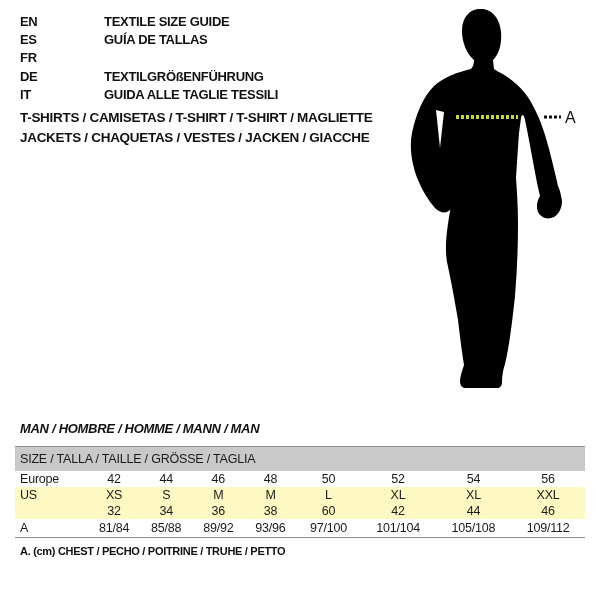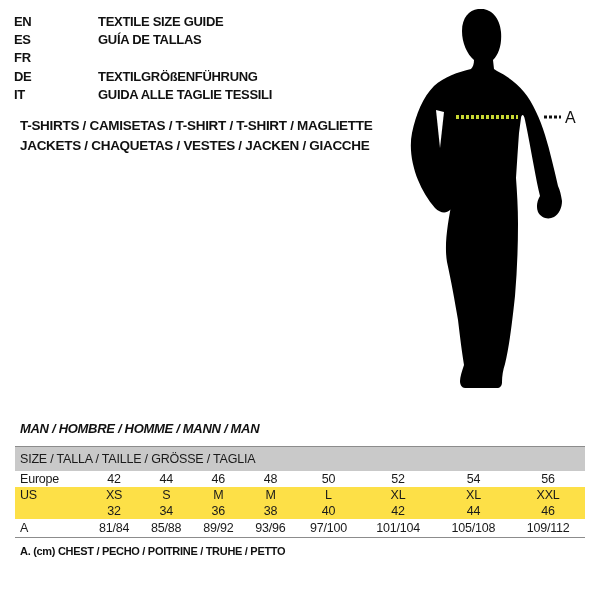--- a/index.html
+++ b/index.html
@@ -2,39 +2,39 @@
 <html><head>
 <meta charset="utf-8">
 <style>
   html,body{margin:0;padding:0;background:#ffffff;}
   .canvas{
     position:relative;width:600px;height:600px;background:#ffffff;
     font-family:"Liberation Sans","DejaVu Sans",sans-serif;color:#111111;
     overflow:hidden;
   }
   
-  .lang-list{position:absolute;left:14px;top:12px;}
+  .lang-list{position:absolute;left:20px;top:12px;}
   .lang-row{display:flex;height:18.3px;align-items:center;}
   .lang-code{width:36px;font-size:13px;font-weight:700;letter-spacing:-0.3px;}
   .lang-label{font-size:13px;font-weight:700;letter-spacing:-0.3px;white-space:nowrap;margin-left:48px;}
   
   .categories{position:absolute;left:20px;top:108px;line-height:19.5px;
-    font-size:13.5px;font-weight:700;letter-spacing:-0.3px;white-space:nowrap;margin-top:8px;}
+    font-size:13.5px;font-weight:700;letter-spacing:-0.3px;white-space:nowrap;}
   
   .figure{position:absolute;left:390px;top:0;width:210px;height:420px;}
   
   .section-title{position:absolute;left:20px;top:421px;font-size:13px;font-weight:700;letter-spacing:-0.3px;font-style:italic;}
   
   .size-table{position:absolute;left:15px;top:446px;width:570px;border-collapse:collapse;
     font-size:12.5px;color:#1a1a1a;}
   .size-table td{padding:0;height:16px;text-align:center;vertical-align:middle;letter-spacing:-0.2px;}
   .size-table td.rowlabel{text-align:left;padding-left:5px;width:68px;margin-left:40px;}
   .size-table tr.hdr td{background:#c9c9c9;text-align:left;padding-left:5px;height:24px;
     border-top:1px solid #8c8c8c;}
-  .size-table tr.band td{background:#fde047;}
+  .size-table tr.band td{background:#fef9c3;}
   .size-table tr.last td{height:18px;border-bottom:1px solid #8c8c8c;}
   
   .footnote{position:absolute;left:20px;top:545px;font-size:11px;font-weight:700;letter-spacing:-0.3px;}
 </style>
 </head>
 <body>
 
 <div class="canvas">
 
   <div class="lang-list">
@@ -138,21 +138,21 @@
         <td>XL</td>
         <td>XL</td>
         <td>XXL</td>
       </tr>
       <tr class="band">
         <td class="rowlabel"></td>
         <td>32</td>
         <td>34</td>
         <td>36</td>
         <td>38</td>
-        <td>40</td>
+        <td>60</td>
         <td>42</td>
         <td>44</td>
         <td>46</td>
       </tr>
       <tr class="last">
         <td class="rowlabel">A</td>
         <td>81/84</td>
         <td>85/88</td>
         <td>89/92</td>
         <td>93/96</td>

